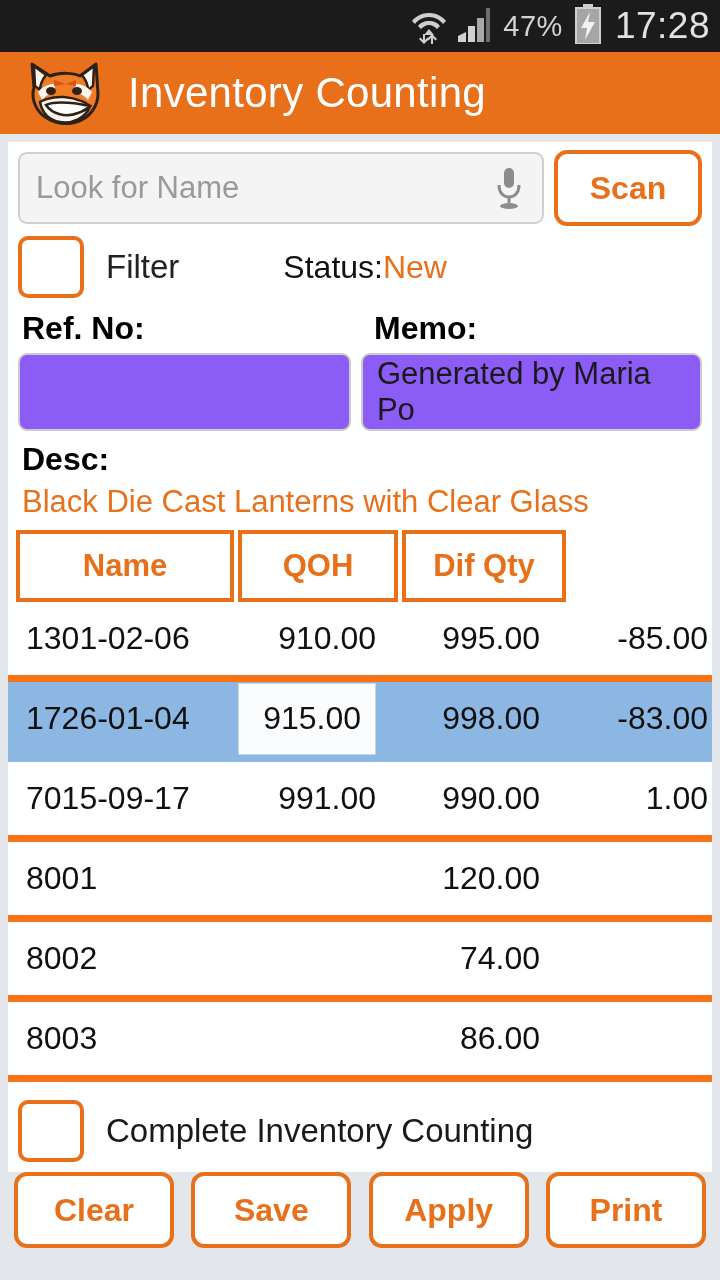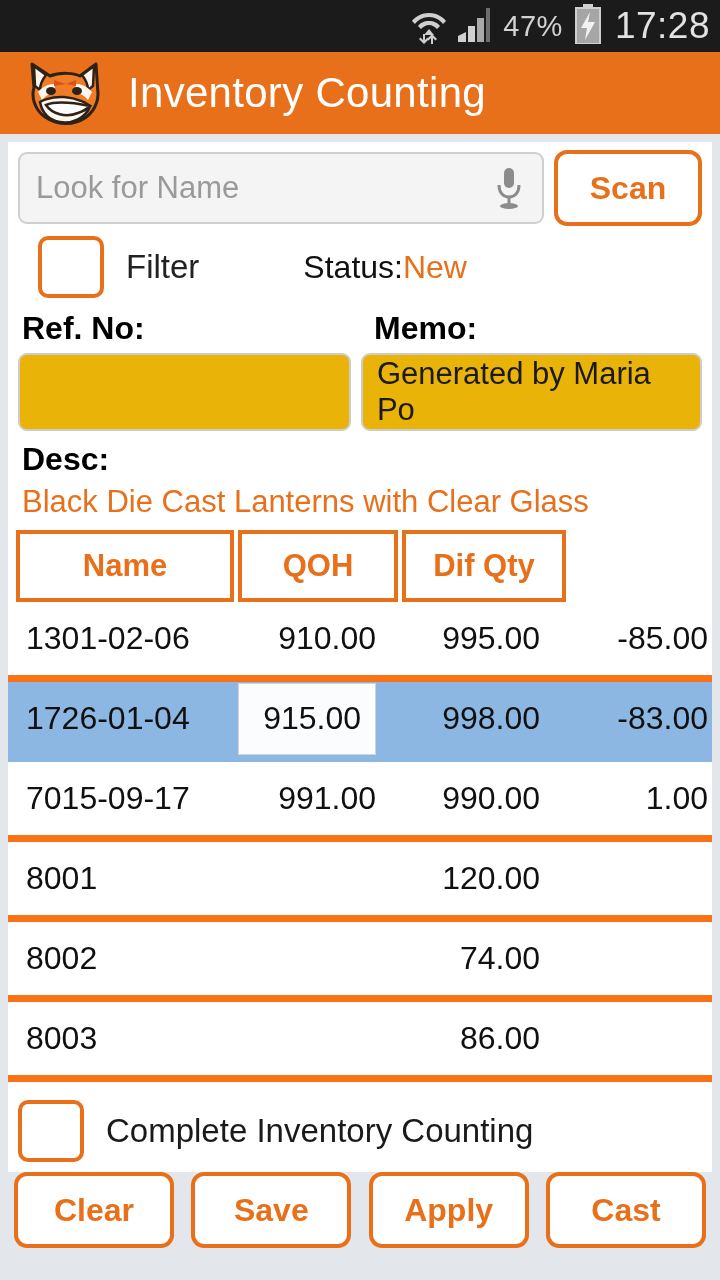--- a/index.html
+++ b/index.html
@@ -123,21 +123,20 @@
     font-family: "Liberation Sans", sans-serif;
     flex: 0 0 auto;
   }
 
   
   .filter-row {
     display: flex;
     align-items: center;
     padding: 10px 10px 0 10px;
     height: 72px;
-    margin-left: 20px;
   }
   .chk {
     width: 66px;
     height: 62px;
     border: 4px solid #e8701b;
     border-radius: 10px;
     background: #ffffff;
     flex: 0 0 auto;
   }
   .chk-label {
@@ -164,21 +163,21 @@
     color: #000000;
   }
   .lbl-ref { width: 352px; }
   .rm-fields {
     display: flex;
     padding: 6px 10px 0 10px;
     gap: 10px;
   }
   .txtfield {
     height: 78px;
-    background: #eab308;
+    background: #8b5cf6;
     border: 2px solid #cccccc;
     border-radius: 9px;
     display: flex;
     align-items: center;
     padding: 0 14px;
     font-size: 31px;
     color: #1a1a1a;
   }
   .fld-ref { width: 344px; }
   .fld-memo { flex: 1 1 auto; justify-content: center; }
@@ -444,16 +443,16 @@
         <span class="complete-label">Complete Inventory Counting</span>
       </div>
 
     </div>
   </div>
 
   <div class="btnbar" id="btnbar">
       <button class="act-btn">Clear</button>
       <button class="act-btn">Save</button>
       <button class="act-btn">Apply</button>
-      <button class="act-btn">Cast</button>
+      <button class="act-btn">Print</button>
     </div>
 
 </div>
 
 </body></html>

